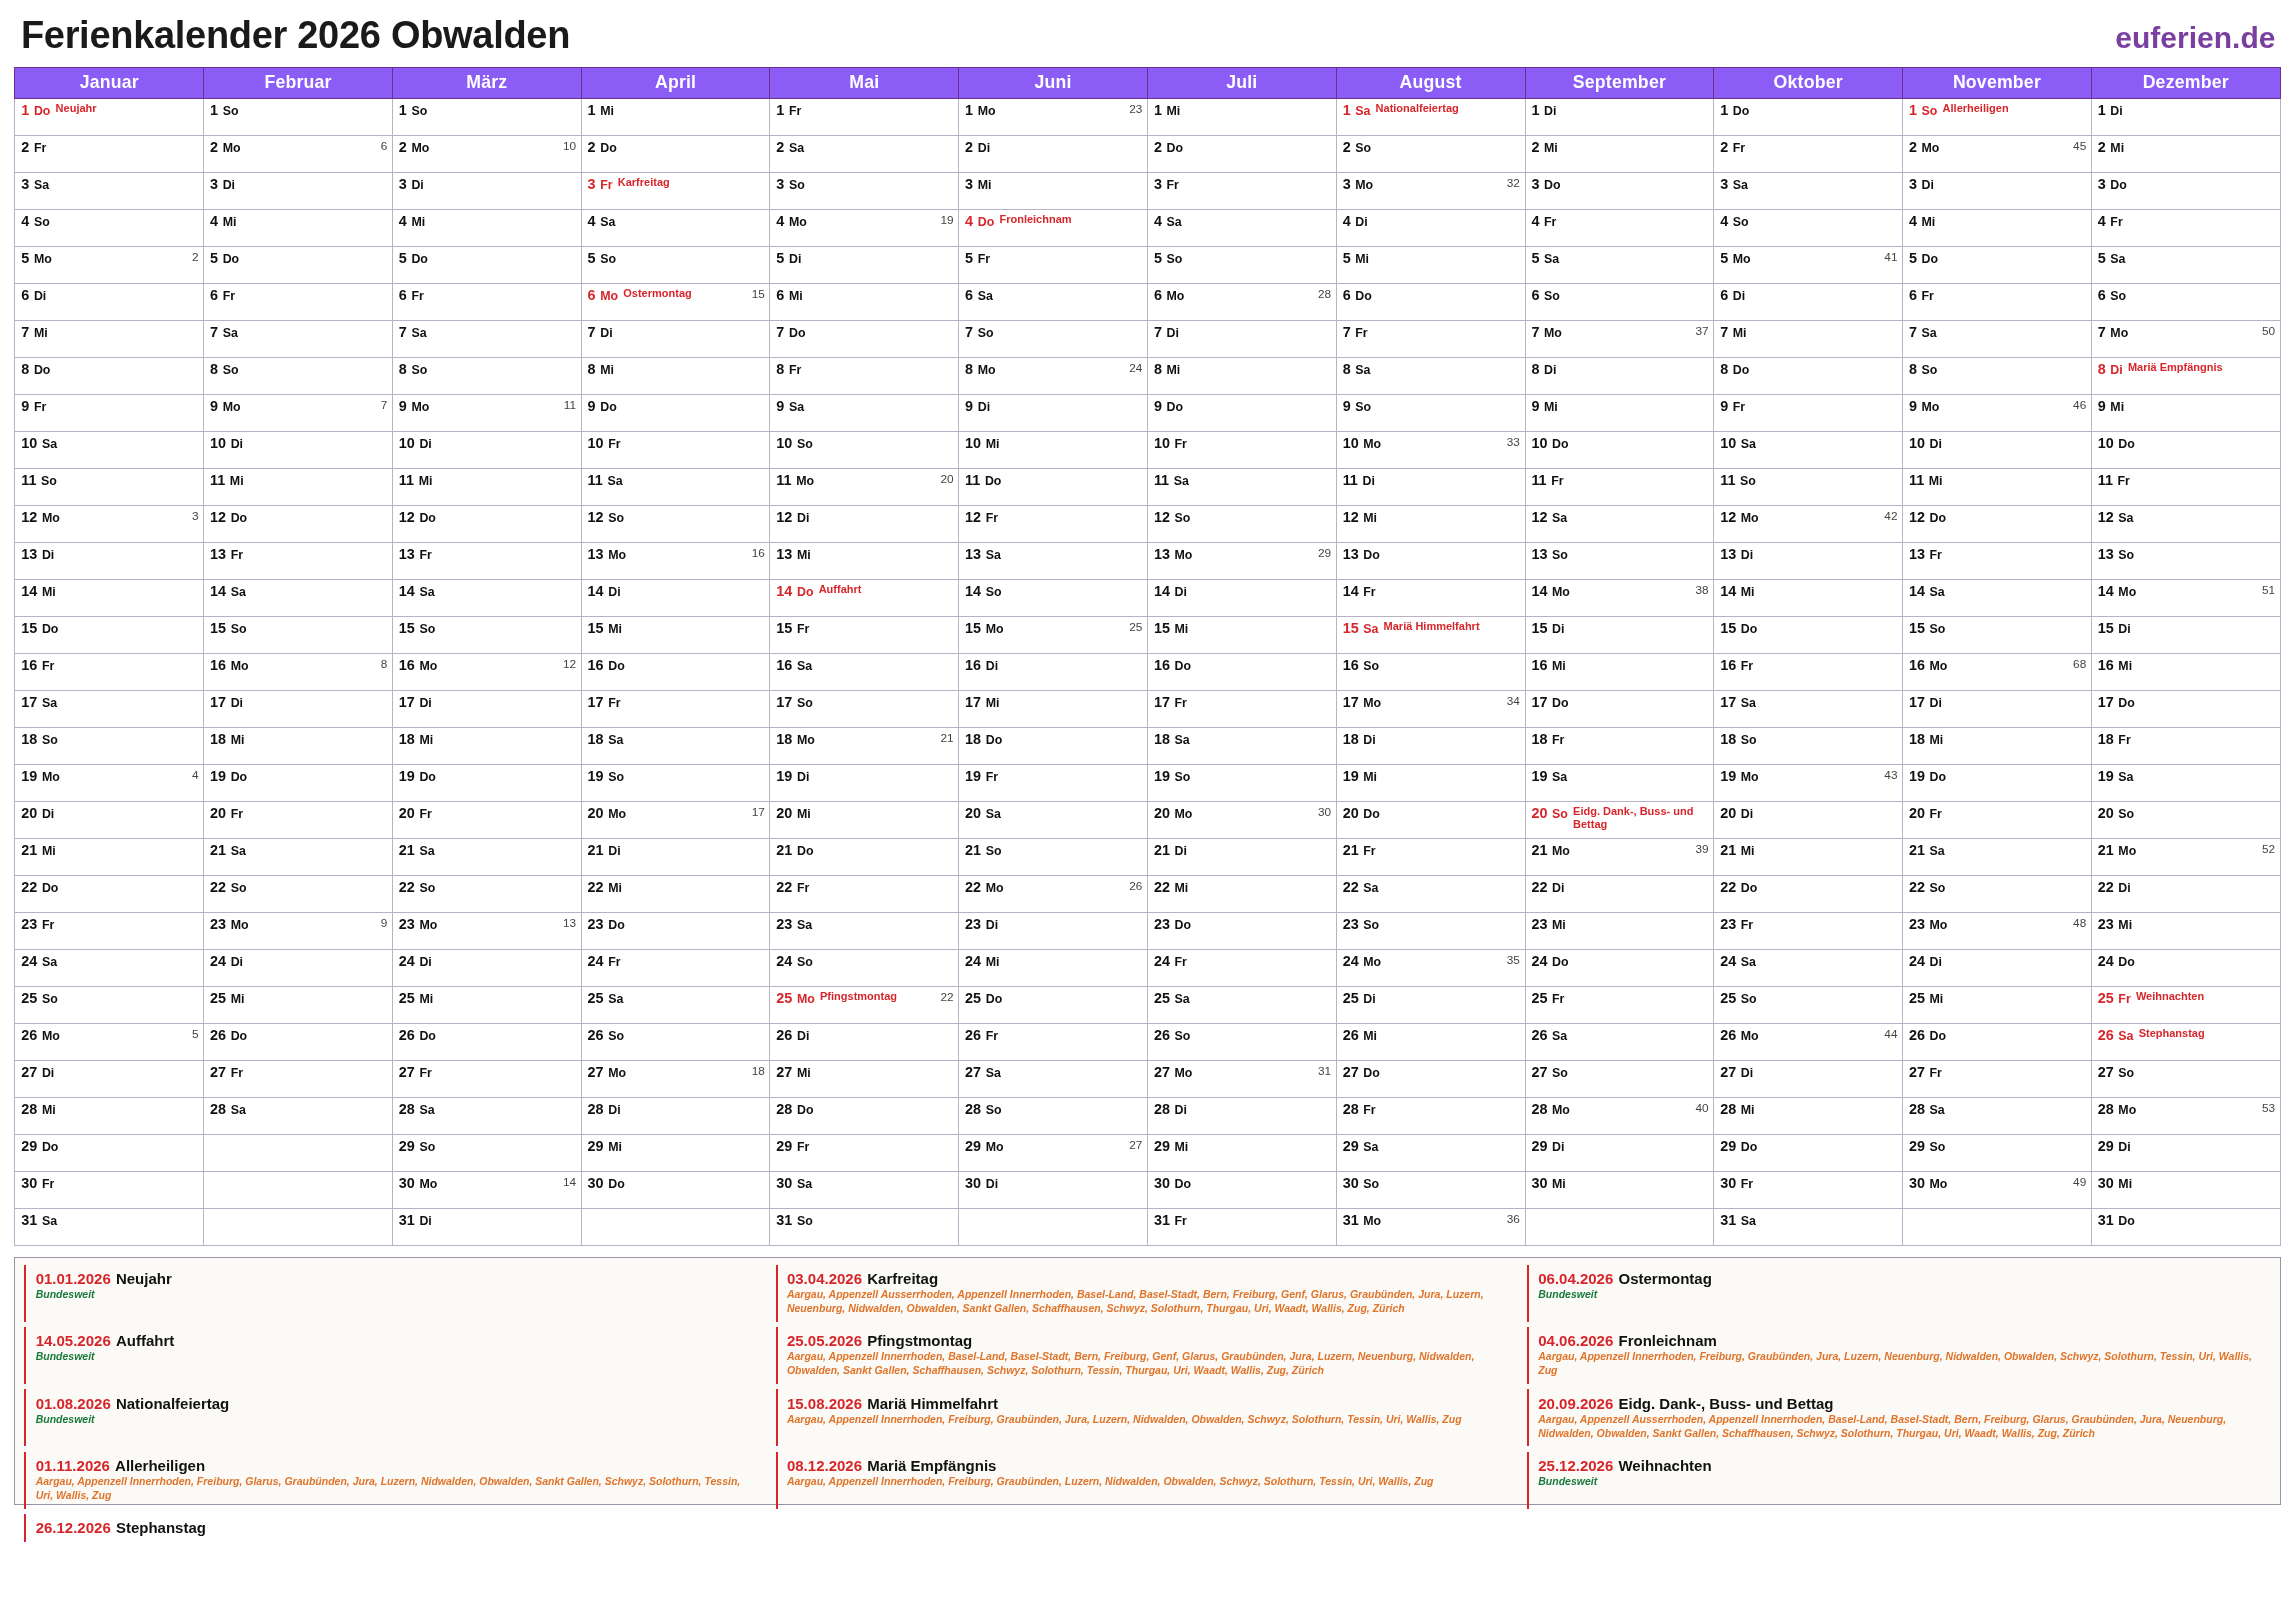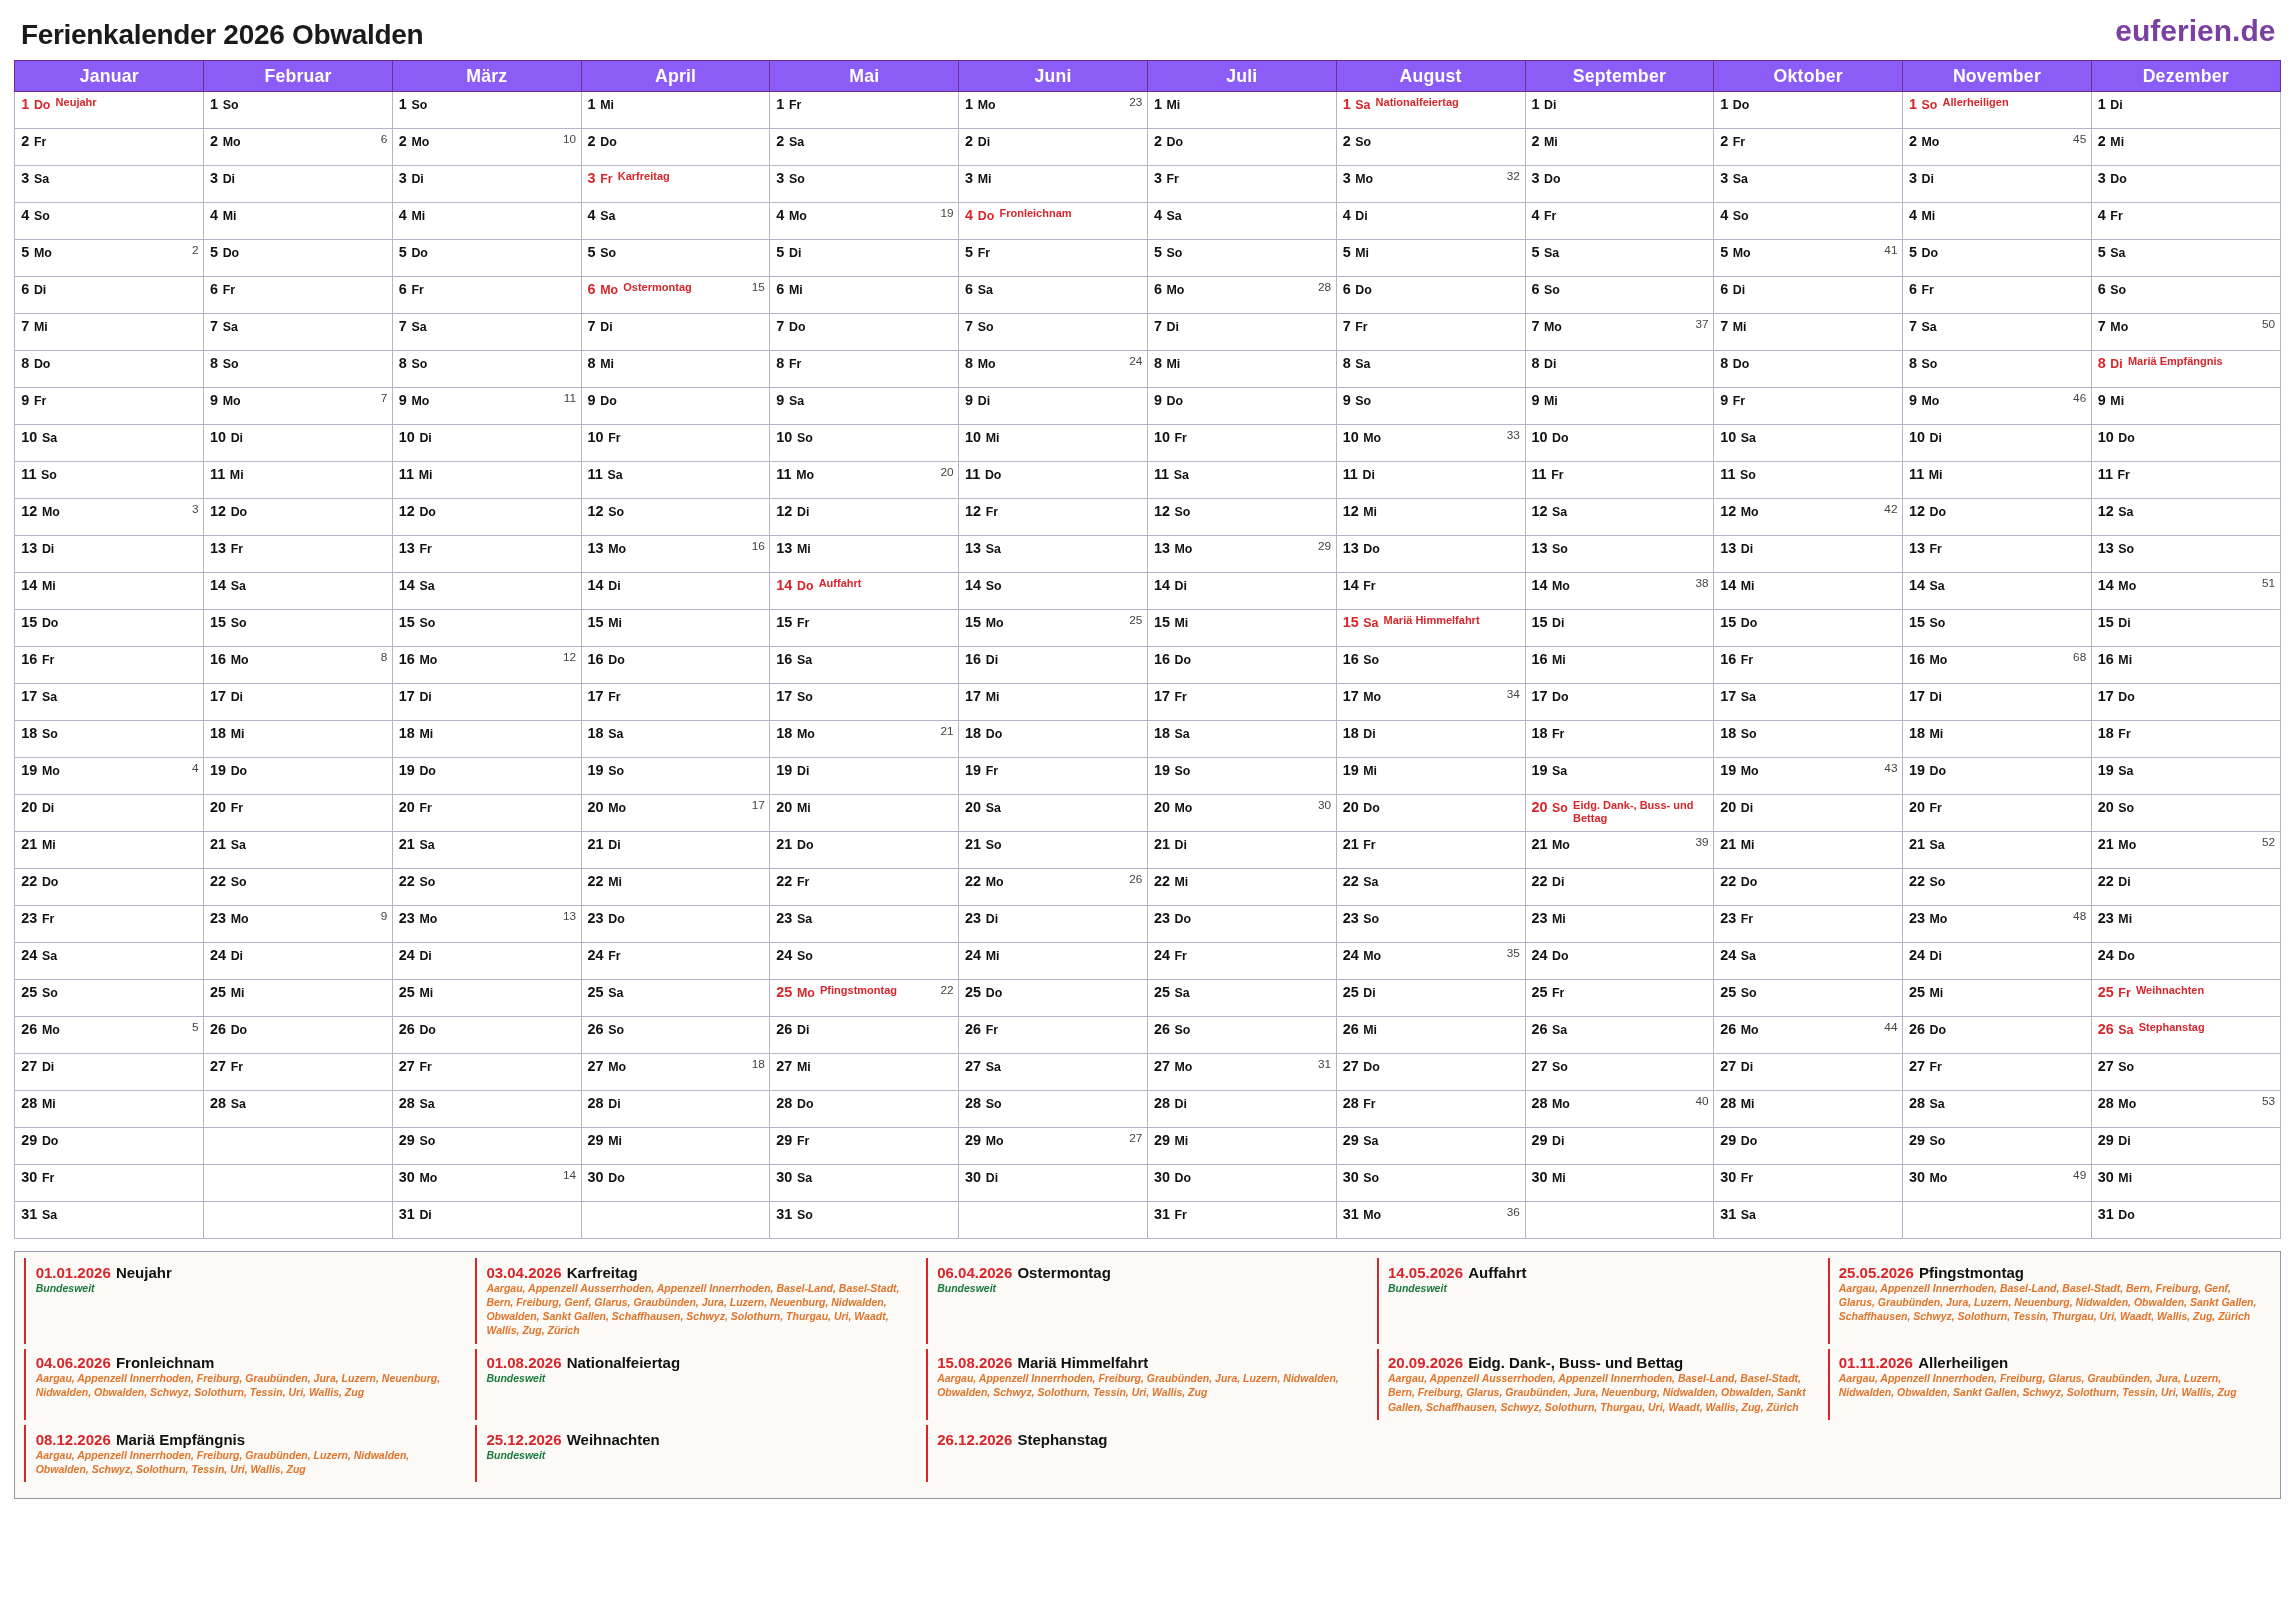--- a/index.html
+++ b/index.html
@@ -22,21 +22,21 @@
   }
 
   
   .topbar {
     display: flex;
     align-items: flex-end;
     justify-content: space-between;
     padding: 2.6px 5.2px 9.2px 6.5px;
   }
   .doc-title {
-    font-size: 28px;
+    font-size: 38px;
     font-weight: bold;
     color: #1a1a1a;
     letter-spacing: -0.3px;
   }
   .brand {
     font-size: 30px;
     font-weight: bold;
     color: #7b3fa0;
     padding-bottom: 2.6px;
   }
@@ -107,21 +107,21 @@
   .bg-lpeach{ background: #fde5c6; }
   .bg-white { background: #ffffff; }
 
   
   .legend {
     margin-top: 11.8px;
     border: 0.7px solid #9a93a8;
     background: #fbfaf7;
     padding: 6.5px 5.2px 6.5px 5.2px;
     display: grid;
-    grid-template-columns: repeat(5, 1fr);
+    grid-template-columns: repeat(3, 1fr);
     grid-auto-rows: min-content;
     gap: 0px 0px;
     height: 248px;
   }
   .leg-item {
     border-left: 2.6px solid #d7262b;
     padding: 5.2px 9.2px 6.5px 9.2px;
     margin: 0 3.9px 5.2px 3.9px;
   }
   .leg-date {

